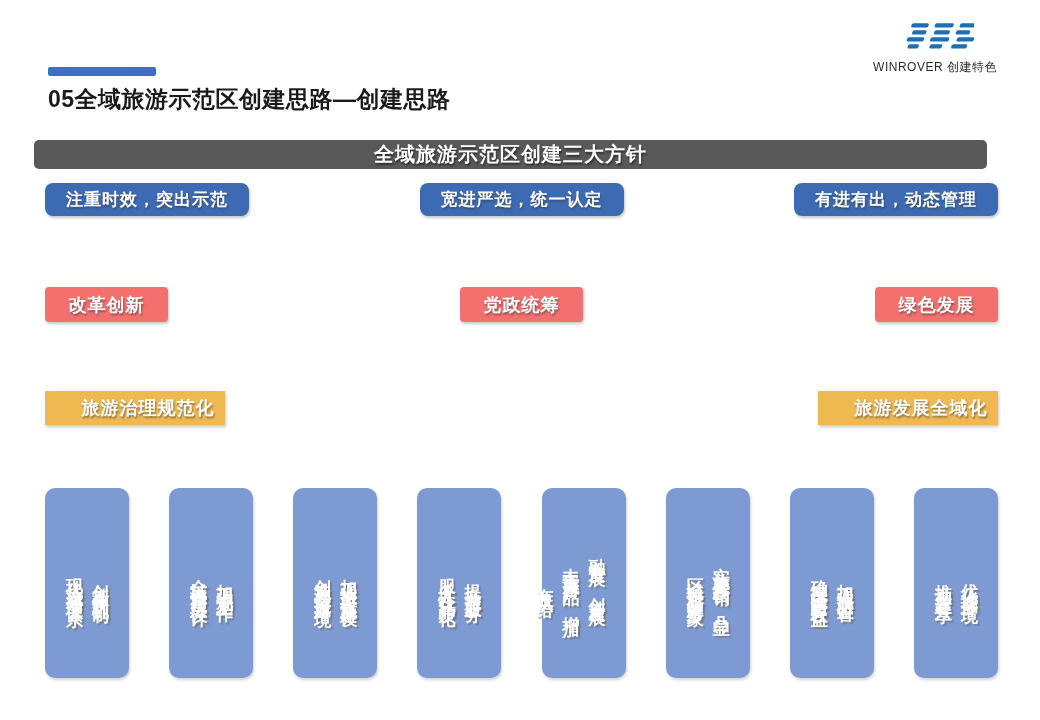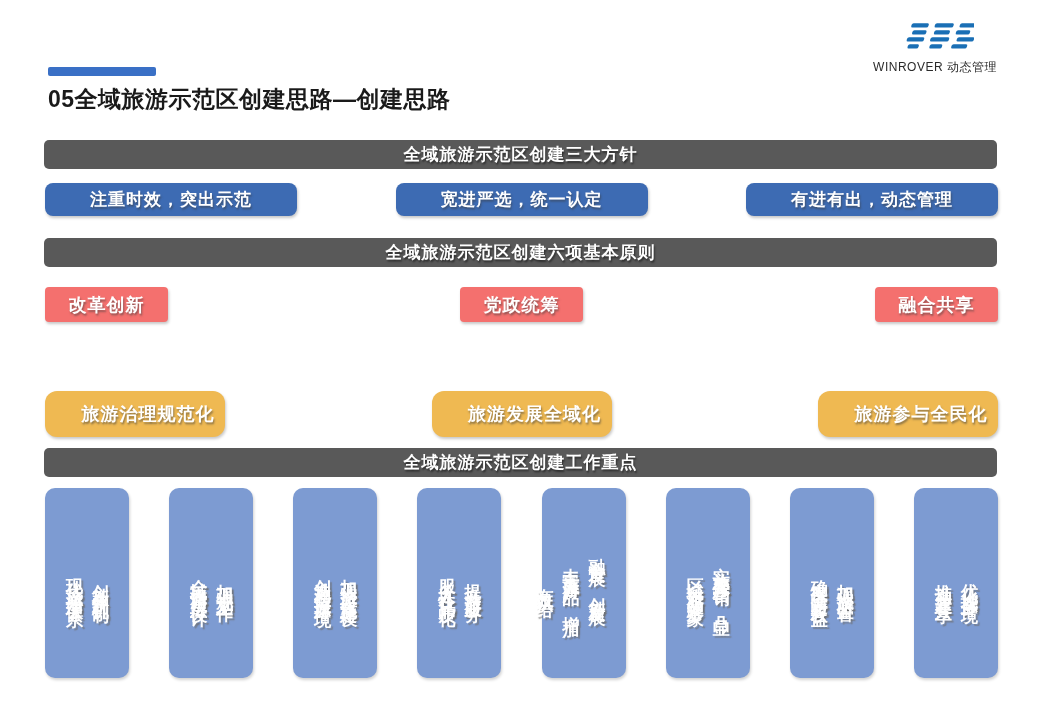--- a/index.html
+++ b/index.html
@@ -18,40 +18,40 @@
   
   .accent-bar{position:absolute;left:48px;top:67px;width:108px;height:9px;
     background:var(--accent);border-radius:2px;}
   .page-title{position:absolute;left:48px;top:84px;font-size:23px;font-weight:800;
     color:var(--title-black);letter-spacing:0.5px;}
   .logo{position:absolute;top:20px;right:40px;width:130px;text-align:center;}
   .logo svg{display:block;margin:0 auto;}
   .logo-wordmark{margin-top:3px;font-size:12px;color:#2b2b2b;letter-spacing:0.5px;white-space:nowrap;}
 
   
-  .banner{position:absolute;left:44px;width:953px;height:29px;
+  .banner{position:absolute;left:34px;width:953px;height:29px;
     background:var(--banner-gray);border-radius:5px;
     display:flex;align-items:center;justify-content:center;
-    color:#fff;font-weight:bold;font-size:17px;letter-spacing:1px;
+    color:#fff;font-weight:bold;font-size:20px;letter-spacing:1px;
     text-shadow:1px 2px 2px rgba(0,0,0,.5);}
   .banner.b1{top:140px;} .banner.b2{top:238px;} .banner.b3{top:342px;} .banner.b4{top:448px;}
 
   
   .row{position:absolute;left:45px;width:953px;display:flex;justify-content:space-between;}
   .row-policies{top:183px;height:33px;}
   .row-principles{top:287px;height:35px;}
   .row-goals{top:391px;height:34px;}
   .row-keypoints{top:488px;height:190px;}
 
   .btn{display:flex;align-items:center;justify-content:center;
     color:#fff;font-weight:bold;text-shadow:1px 2px 2px rgba(60,60,60,.55);
     box-shadow:1px 2px 3px rgba(0,0,0,.22);}
-  .btn.blue{width:252px;height:33px;background:var(--policy-blue);border-radius:8px;font-size:17px;letter-spacing:1px;}
+  .btn.blue{width:204px;height:33px;background:var(--policy-blue);border-radius:8px;font-size:17px;letter-spacing:1px;}
   .btn.red{width:123px;height:35px;background:var(--principle-red);border-radius:4px;font-size:18px;letter-spacing:1px;}
-  .btn.yellow{width:180px;height:46px;background:var(--goal-yellow);border-radius:12px;font-size:18px;letter-spacing:1px;padding-left:26px;}
+  .btn.yellow{width:180px;height:34px;background:var(--goal-yellow);border-radius:0;font-size:18px;letter-spacing:1px;padding-left:26px;}
 
   
   .vbox{width:84px;height:190px;background:var(--keypoint-blue);border-radius:10px;
     box-shadow:1px 2px 3px rgba(0,0,0,.18);
     writing-mode:vertical-rl;white-space:pre-line;text-align:center;
     padding:0 16px;overflow:visible;
     color:#fff;font-weight:bold;font-size:17px;letter-spacing:4.5px;line-height:26px;
     text-shadow:2px 2px 1px rgba(110,110,110,.6);}
 </style>
 </head>
@@ -73,46 +73,43 @@
         <rect x="38" y="13" width="20" height="5.5" rx="2"></rect>
         <rect x="36" y="22" width="24" height="5.5" rx="2"></rect>
         <rect x="38" y="31" width="16" height="5.5" rx="2"></rect>
 
         <rect x="68" y="4" width="22" height="5.5" rx="2"></rect>
         <rect x="66" y="13" width="18" height="5.5" rx="2"></rect>
         <rect x="70" y="22" width="22" height="5.5" rx="2"></rect>
         <rect x="66" y="31" width="20" height="5.5" rx="2"></rect>
       </g>
     </svg>
-    <div class="logo-wordmark">WINROVER 动态管理</div>
+    <div class="logo-wordmark">WINROVER 创建特色</div>
   </div>
 
   <h1 class="page-title">05全域旅游示范区创建思路—创建思路</h1>
 
   <div class="banner b1">全域旅游示范区创建三大方针</div>
   <div class="row row-policies">
     <div class="btn blue">注重时效，突出示范</div>
     <div class="btn blue">宽进严选，统一认定</div>
     <div class="btn blue">有进有出，动态管理</div>
   </div>
 
-  <div class="banner b2">全域旅游示范区创建六项基本原则</div>
   <div class="row row-principles">
     <div class="btn red">改革创新</div>
     <div class="btn red">党政统筹</div>
-    <div class="btn red">融合共享</div>
+    <div class="btn red">绿色发展</div>
   </div>
 
   <div class="row row-goals">
     <div class="btn yellow">旅游治理规范化</div>
     <div class="btn yellow">旅游发展全域化</div>
-    <div class="btn yellow">旅游参与全民化</div>
   </div>
 
-  <div class="banner b4">全域旅游示范区创建工作重点</div>
   <div class="row row-keypoints">
     <div class="vbox">创新体制机制
 现代旅游治理体系</div>
     <div class="vbox">加强规划工作
 全域旅游顶层设计</div>
     <div class="vbox">加强旅游设施建设
 创造和谐旅游环境</div>
     <div class="vbox">提升旅游服务
 服务人性化品质化</div>
     <div class="vbox">融合发展、创新发展，

